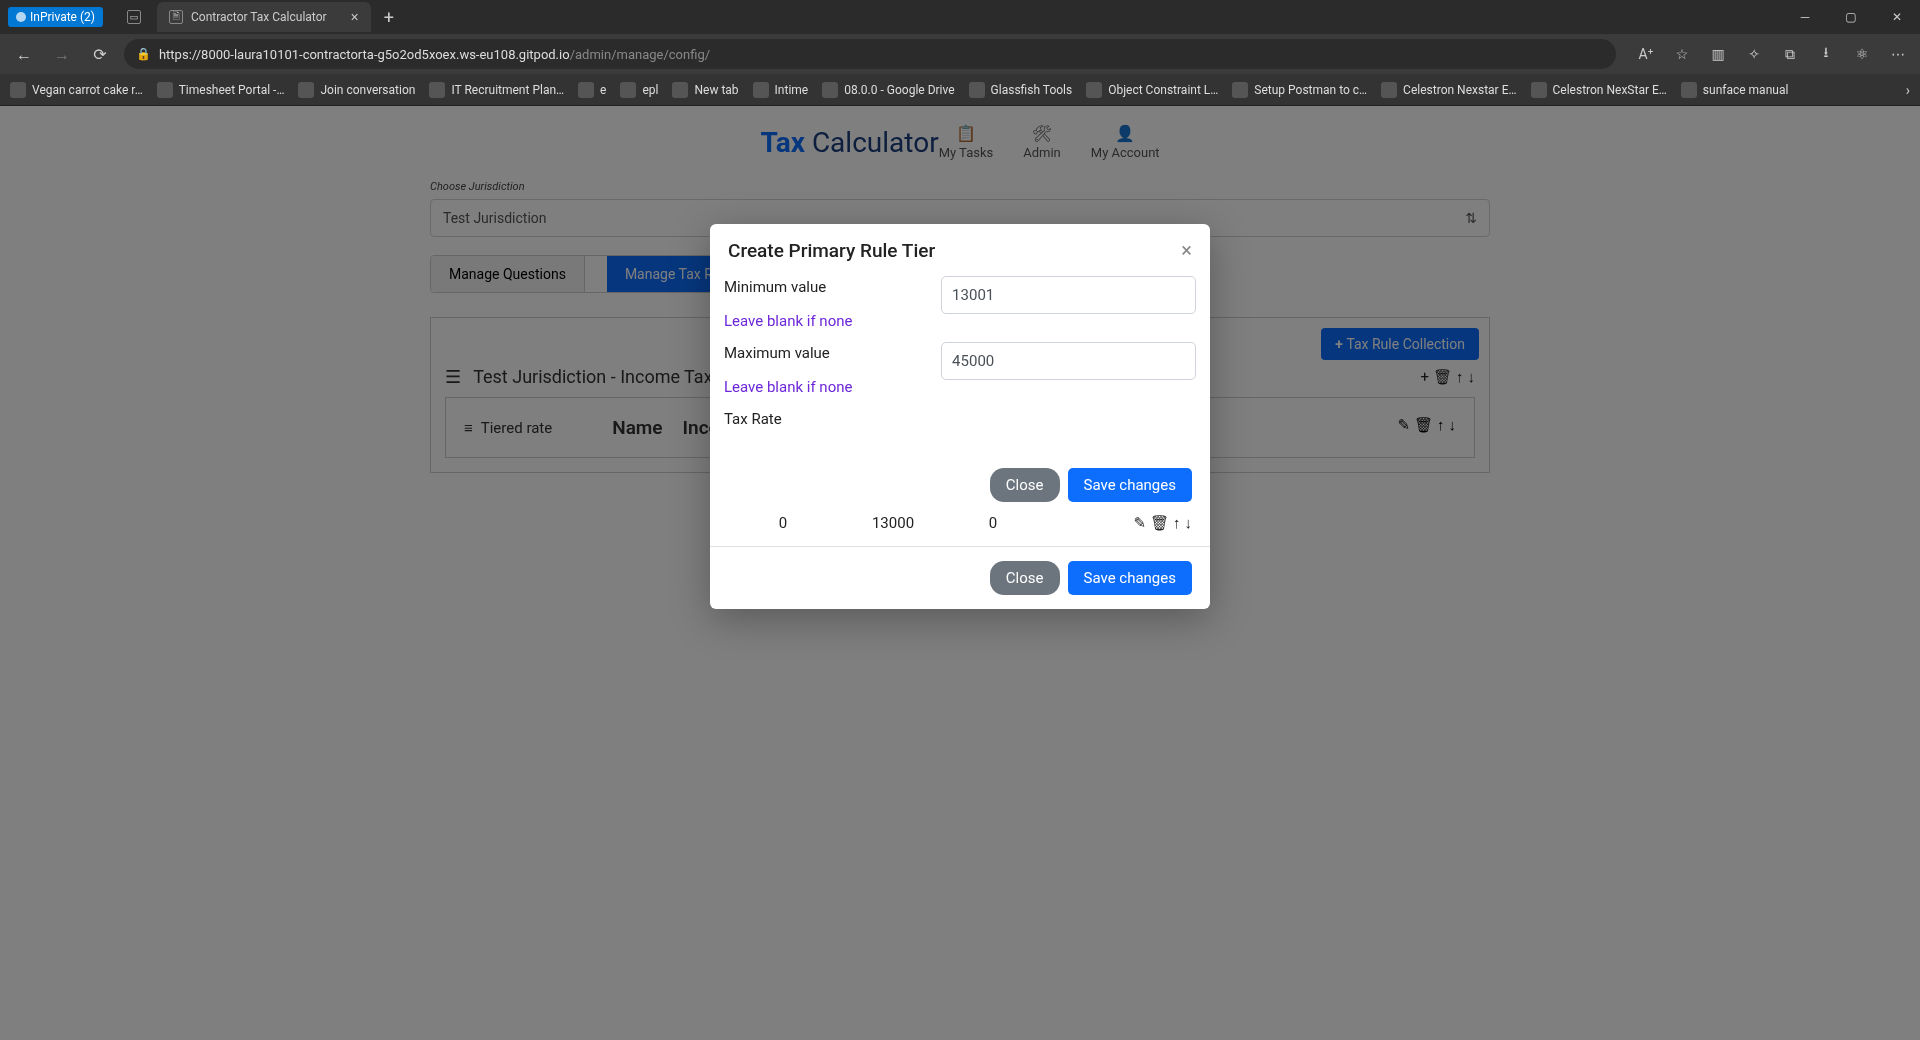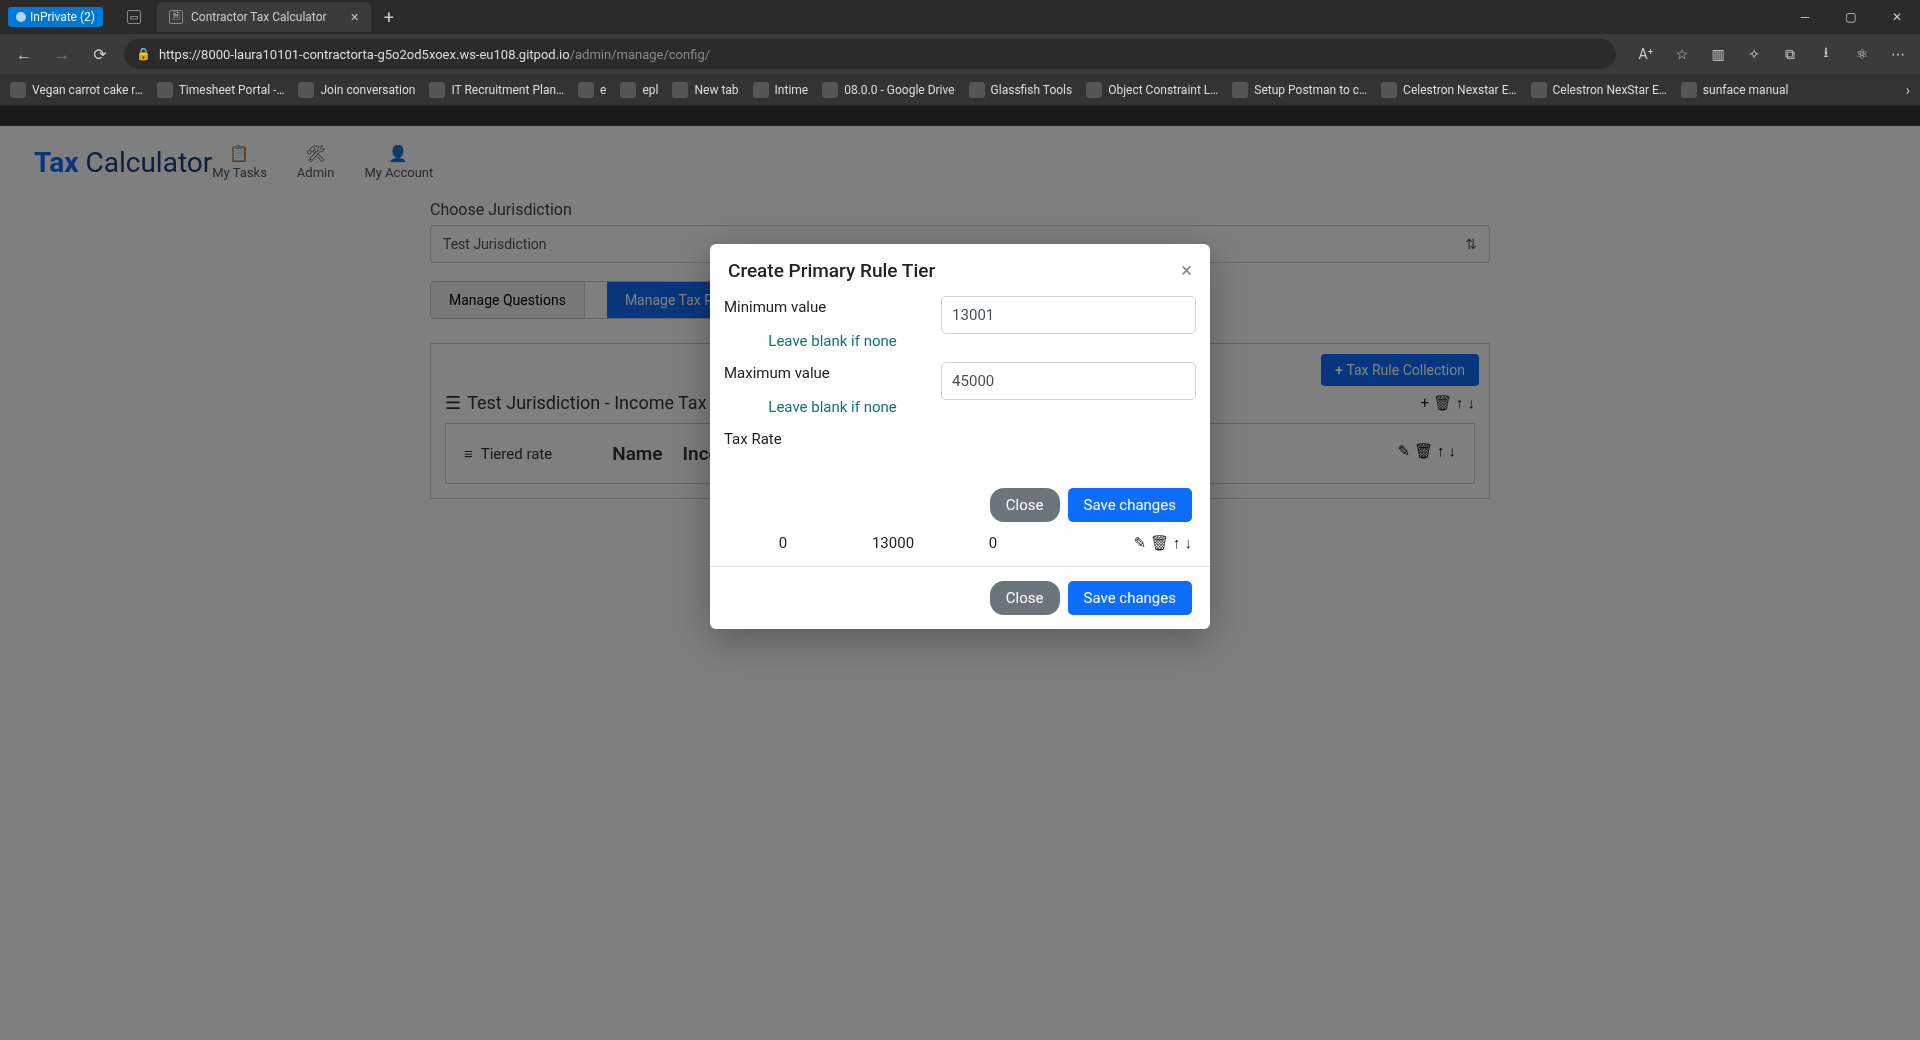--- a/index.html
+++ b/index.html
@@ -31,63 +31,63 @@
     
     .bookmarks { background: #333; height: 32px; display: flex; align-items: center; padding: 0 10px; gap: 14px; overflow: hidden; border-bottom: 1px solid #222; }
     .bookmark { display: flex; align-items: center; gap: 6px; color: #ddd; font-size: 12px; white-space: nowrap; cursor: pointer; }
     .bm-icon { width: 16px; height: 16px; background: #555; border-radius: 3px; display: inline-block; flex-shrink: 0; }
     .bookmark-more { color: #ccc; margin-left: auto; font-size: 14px; cursor: pointer; }
     
     
     .page-wrap { position: relative; background: #fff; height: calc(1040px - 106px); }
     .dim-overlay { position: absolute; inset: 0; background: rgba(0,0,0,.5); z-index: 5; }
     
-    .app-header { display: flex; justify-content: flex-start; align-items: center; padding: 18px 34px 6px; margin-top: 20px; }
+    .app-header { display: flex; justify-content: center; align-items: center; padding: 18px 34px 6px; }
     .brand { font-size: 28px; font-weight: 700; }
     .brand-tax { color: #0d6efd; }
     .brand-calc { color: #1a3d7c; font-weight: 400; }
     .header-actions { display: flex; gap: 30px; }
     .header-action { display: flex; flex-direction: column; align-items: center; gap: 2px; font-size: 13px; color: #555; cursor: pointer; }
     .header-action-icon { font-size: 16px; }
     
     .page-title { text-align: center; font-size: 38px; color: #222; margin-top: 4px; font-weight: 500; }
     
     .content { width: 1060px; margin: 14px auto 0; }
-    .juris-label { font-size: 16px; color: #444; margin-bottom: 6px; }
+    .juris-label { font-size: 11px; color: #444; margin-bottom: 6px; font-style: italic; }
     .juris-select { width: 100%; height: 38px; border: 1px solid #ced4da; border-radius: 4px; padding: 0 12px; display: flex; align-items: center; justify-content: space-between; background: #fff; font-size: 14px; color: #555; cursor: pointer; }
     
     .nav-tabs { display: flex; margin-top: 18px; border: 1px solid #ccc; border-radius: 4px; overflow: hidden; width: fit-content; gap: 22px; }
     .nav-tab { padding: 10px 18px; font-size: 14px; background: #f2f2f2; cursor: pointer; border-right: 1px solid #ccc; }
     .nav-tab:last-child { border-right: none; }
     .nav-tab.active { background: #0d6efd; color: #fff; }
     
     .panel { border: 1px solid #ccc; margin-top: 24px; padding: 14px; position: relative; }
     .tax-rule-btn { position: absolute; right: 10px; top: 10px; background: #0d6efd; color: #fff; padding: 8px 14px; border-radius: 4px; font-size: 14px; cursor: pointer; }
     .tax-rule-btn::before { content: '+ '; font-weight: bold; }
     
-    .coll-header { display: flex; align-items: center; gap: 6px; font-size: 18px; color: #333; margin-top: 34px; }
+    .coll-header { display: flex; align-items: center; gap: 12px; font-size: 18px; color: #333; margin-top: 34px; }
     .coll-icons { margin-left: auto; display: flex; gap: 4px; color: #222; font-size: 15px; }
     .coll-icons span { cursor: pointer; }
     
     .subpanel { border: 1px solid #ccc; margin-top: 10px; padding: 18px; display: flex; gap: 60px; }
     .tiered-label { display: flex; align-items: center; gap: 8px; font-size: 15px; color: #333; }
     .meta { display: flex; flex-direction: row; gap: 20px; font-size: 19px; font-weight: 600; color: #333; }
     .row-actions { margin-left: auto; display: flex; gap: 4px; font-size: 15px; }
     .row-actions span { cursor: pointer; }
     
     
     .modal { position: absolute; left: 50%; top: 118px; transform: translateX(-50%); width: 500px; background: #fff; border-radius: 6px; z-index: 10; box-shadow: 0 10px 40px rgba(0,0,0,.3); }
     .modal-header { display: flex; align-items: center; justify-content: space-between; padding: 14px 18px 12px; }
     .modal-title { font-size: 19px; font-weight: 500; color: #222; }
     .modal-close { font-size: 20px; color: #888; cursor: pointer; background: none; border: none; }
     .modal-body { padding: 4px 14px 14px; }
     .form-row { display: flex; align-items: center; margin-bottom: 8px; }
     .form-labels { width: 46%; }
     .form-label { font-size: 15px; color: #222; }
-    .form-hint { font-size: 15px; color: #0f766e; margin-top: 16px; text-align: center; }
+    .form-hint { font-size: 15px; color: #6d28d9; margin-top: 16px; }
     .form-input { width: 54%; height: 38px; border: 1px solid #ced4da; border-radius: 5px; padding: 0 10px; font-size: 15px; color: #495057; }
     .form-input.focused { border-color: #86b7fe; box-shadow: 0 0 0 3px rgba(13,110,253,.25); outline: none; }
     .form-group { margin-bottom: 14px; }
     .form-group .form-row { align-items: flex-start; }
     .form-group .form-input { margin-top: -2px; }
     
     .modal-actions { display: flex; justify-content: flex-end; gap: 8px; padding: 12px 18px; }
     .btn { padding: 8px 16px; border-radius: 5px; font-size: 15px; cursor: pointer; border: none; }
     .btn-secondary { background: #6c757d; color: #fff; border-radius: 14px; }
     .btn-primary { background: #0d6efd; color: #fff; }

